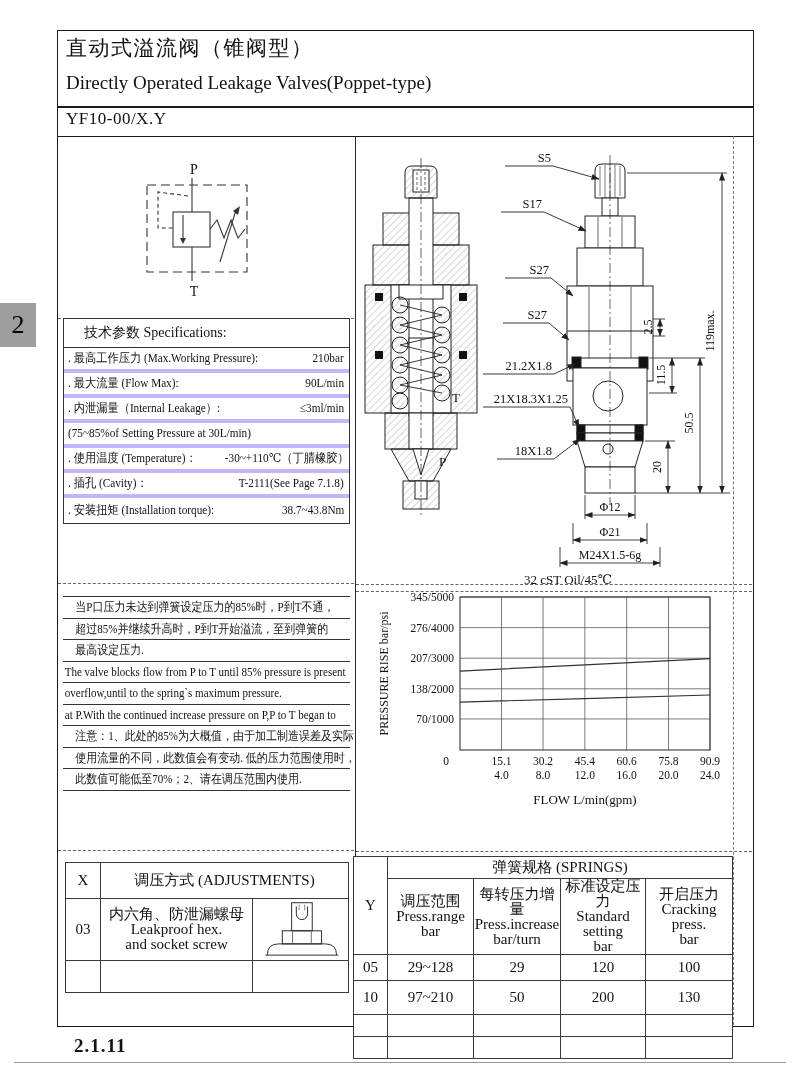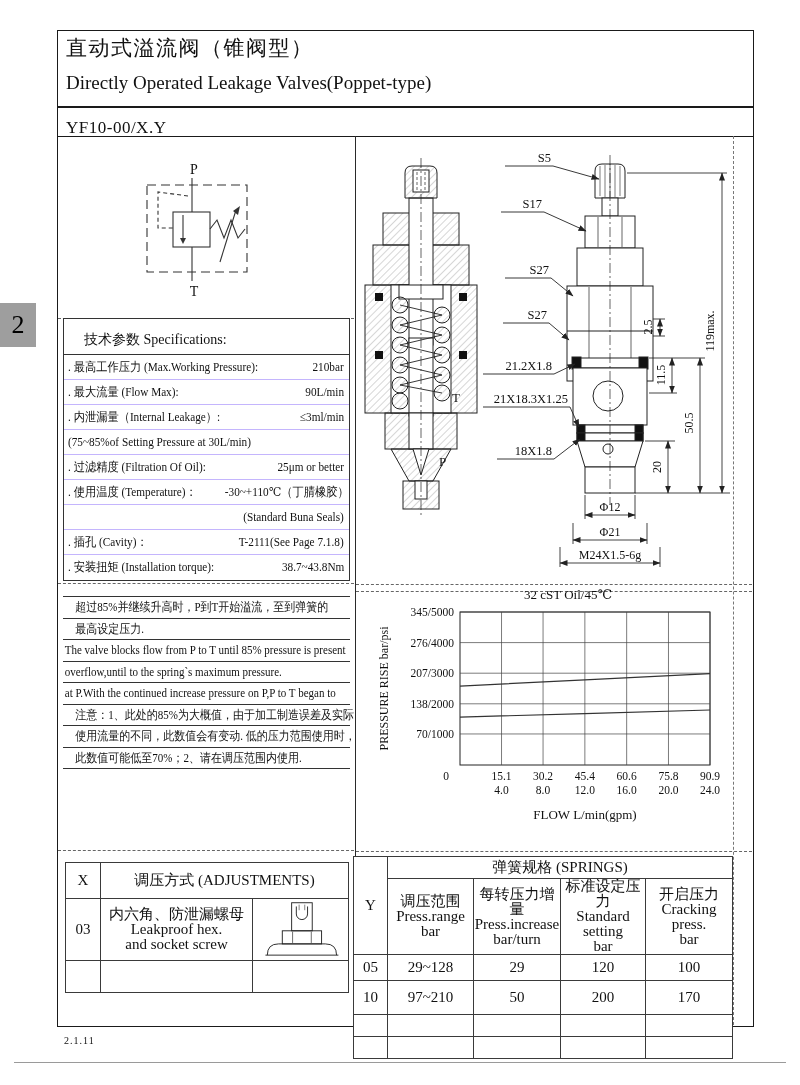--- a/index.html
+++ b/index.html
@@ -8,59 +8,59 @@
     font-family:"Liberation Serif","DejaVu Serif",serif; color:#111;
     overflow:hidden;
   }
   .abs { position:absolute; }
   #frame { left:57px; top:30px; width:695px; height:995px; border:1px solid #1a1a1a; }
   #hline-thick { left:57px; top:106px; width:696px; height:2px; background:#1a1a1a; }
   #hline-model { left:57px; top:136px; width:696px; height:1px; background:#1a1a1a; }
   #vdivider { left:355px; top:136px; width:1px; height:889px; background:#2a2a2a; }
   #title-cn { left:66px; top:34px; font-size:21px; letter-spacing:1.5px; }
   #title-en { left:66px; top:72px; font-size:19px; }
-  #model { left:66px; top:118px; font-size:17px; letter-spacing:.5px; }
+  #model { left:66px; top:109px; font-size:17px; letter-spacing:.5px; }
   .dashline { border-top:1px dashed #666; height:0; }
   #dash-left-1 { left:58px; top:318px; width:296px; }
   #dash-left-2 { left:58px; top:583px; width:296px; }
   #dash-left-3 { left:58px; top:850px; width:296px; }
   #dash-right-1 { left:356px; top:584px; width:396px; }
   #dash-right-2 { left:356px; top:591px; width:396px; }
   #dash-right-3 { left:356px; top:851px; width:396px; }
   #dash-vright { left:733px; top:136px; height:889px; width:0; border-left:1px dashed #777; }
 
   
   #spec-table { left:63px; top:318px; width:285px; border:1px solid #333; background:#fff; }
-  #spec-heading { height:28px; line-height:28px; border-bottom:1px solid #333; padding-left:20px; font-size:14px; white-space:nowrap;margin-top:7px; }
-  .spec-row { display:flex; justify-content:space-between; align-items:center; height:25px; border-bottom:1px solid #c4b5fd; padding:0 5px 0 4px; font-size:12.5px; box-sizing:border-box; white-space:nowrap; }
+  #spec-heading { height:28px; line-height:28px; border-bottom:1px solid #333; padding-left:20px; font-size:14px; white-space:nowrap; }
+  .spec-row { display:flex; justify-content:space-between; align-items:center; height:25px; border-bottom:4px solid #c4b5fd; padding:0 5px 0 4px; font-size:12.5px; box-sizing:border-box; white-space:nowrap; }
   .spec-row:last-child { border-bottom:none; }
   .spec-lab { display:inline-block; transform:scaleX(.9); transform-origin:0 50%; white-space:nowrap; }
   .spec-val { display:inline-block; transform:scaleX(.9); transform-origin:100% 50%; white-space:nowrap; }
 
   
   #notes { left:63px; top:596px; width:287px; border-top:1px solid #333; }
   .note-line { height:21.5px; line-height:21.5px; border-bottom:1px solid #333; font-size:12.5px; box-sizing:border-box; white-space:nowrap; overflow:visible; }
   .note-line > span { display:inline-block; transform:scaleX(.88); transform-origin:0 50%; white-space:nowrap; }
   .note-line.cn > span, .note-line.caution > span { padding-left:14px; }
   .note-line.en > span { padding-left:2px; }
 
   
   .dtable { border-collapse:collapse; table-layout:fixed; background:#fff; }
   .dtable td { border:1px solid #3a3a3a; text-align:center; vertical-align:middle; padding:0; font-size:15px; line-height:15px; overflow:hidden; }
   #adj-holder { left:65px; top:862px; }
   #springs-holder { left:353px; top:856px; }
   .code-col { font-size:15px; }
 
-  #page-number { left:64px; top:1035px; font-size:10px; letter-spacing:1px; }
+  #page-number { left:74px; top:1035px; font-size:19px; letter-spacing:1px;font-weight:bold; }
   #side-tab { left:0; top:303px; width:36px; height:44px; background:#9e9e9e; color:#000; font-size:26px; display:flex; align-items:center; justify-content:center; }
   #bottom-edge { left:14px; top:1062px; width:772px; height:1px; background:#9a9a9a; }
 
   #symbol-holder { left:95px; top:148px; }
   #drawing-holder { left:355px; top:133px; }
-  #chart-holder { left:368px; top:583px; }
+  #chart-holder { left:368px; top:568px; }
 
   svg text { font-family:"Liberation Serif","DejaVu Serif",serif; fill:#111; }
 </style>
 </head>
 <body>
 
 <div id="canvas">
 
   <div class="abs" id="frame"></div>
   <div class="abs" id="title-cn">直动式溢流阀（锥阀型）</div>
@@ -110,43 +110,36 @@
         </div>
         <div class="spec-row">
           <span class="spec-lab">. 内泄漏量（Internal Leakage）:</span>
           <span class="spec-val">≤3ml/min</span>
         </div>
         <div class="spec-row">
           <span class="spec-lab">(75~85%of Setting Pressure at 30L/min)</span>
           <span class="spec-val"></span>
         </div>
         <div class="spec-row">
-          <span class="spec-lab">. 过滤精度 (Filtration Of Oil):</span>
-          <span class="spec-val">25μm or better</span>
-        </div>
-        <div class="spec-row">
           <span class="spec-lab">. 使用温度 (Temperature)：</span>
           <span class="spec-val">-30~+110℃（丁腈橡胶）</span>
         </div>
         <div class="spec-row">
-          <span class="spec-lab"></span>
-          <span class="spec-val">(Standard Buna Seals)</span>
-        </div>
-        <div class="spec-row">
           <span class="spec-lab">. 插孔 (Cavity)：</span>
           <span class="spec-val">T-2111(See Page 7.1.8)</span>
         </div>
         <div class="spec-row">
           <span class="spec-lab">. 安装扭矩 (Installation torque):</span>
           <span class="spec-val">38.7~43.8Nm</span>
         </div>
       </div>
   </div>
 
   <div class="abs" id="notes">
+      <div class="note-line cn"><span>当P口压力未达到弹簧设定压力的85%时，P到T不通，</span></div>
       <div class="note-line cn"><span>超过85%并继续升高时，P到T开始溢流，至到弹簧的</span></div>
       <div class="note-line cn"><span>最高设定压力.</span></div>
       <div class="note-line en"><span>The valve blocks flow from P to T until 85% pressure is present</span></div>
       <div class="note-line en"><span>overflow,until to the spring`s maximum pressure.</span></div>
       <div class="note-line en"><span>at P.With the continued increase pressure on P,P to T began to</span></div>
       <div class="note-line caution"><span>注意：1、此处的85%为大概值，由于加工制造误差及实际</span></div>
       <div class="note-line caution"><span>使用流量的不同，此数值会有变动. 低的压力范围使用时，</span></div>
       <div class="note-line caution"><span>此数值可能低至70%；2、请在调压范围内使用.</span></div>
     </div>
 
@@ -417,21 +410,21 @@
             <td>29~128</td>
             <td>29</td>
             <td>120</td>
             <td>100</td>
           </tr>
           <tr style="height: 34px;">
             <td>10</td>
             <td>97~210</td>
             <td>50</td>
             <td>200</td>
-            <td>170</td>
+            <td>130</td>
           </tr>
           <tr style="height: 22px;">
             <td></td>
             <td></td>
             <td></td>
             <td></td>
             <td></td>
           </tr>
           <tr style="height: 22px;">
             <td></td>

